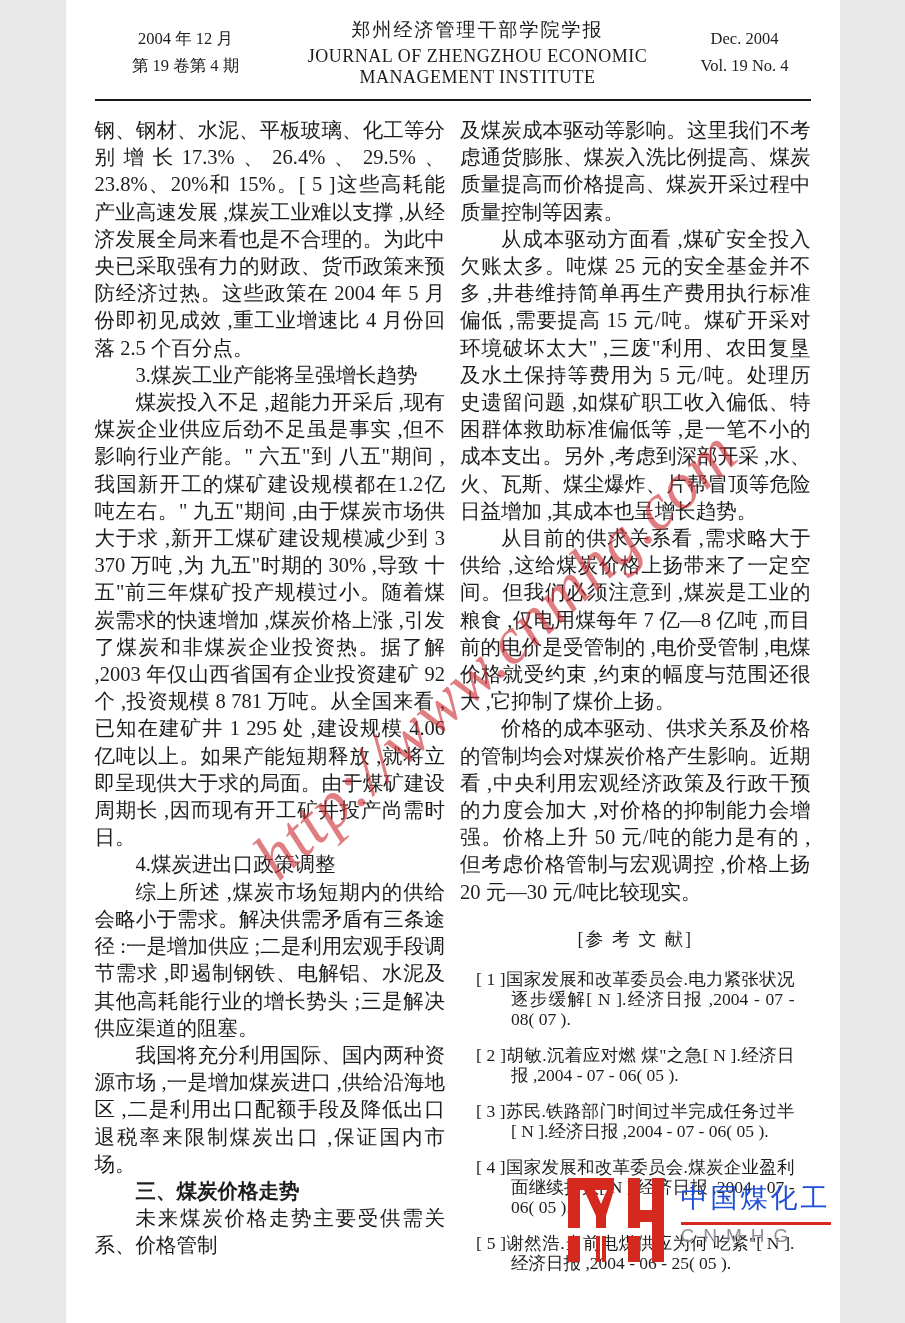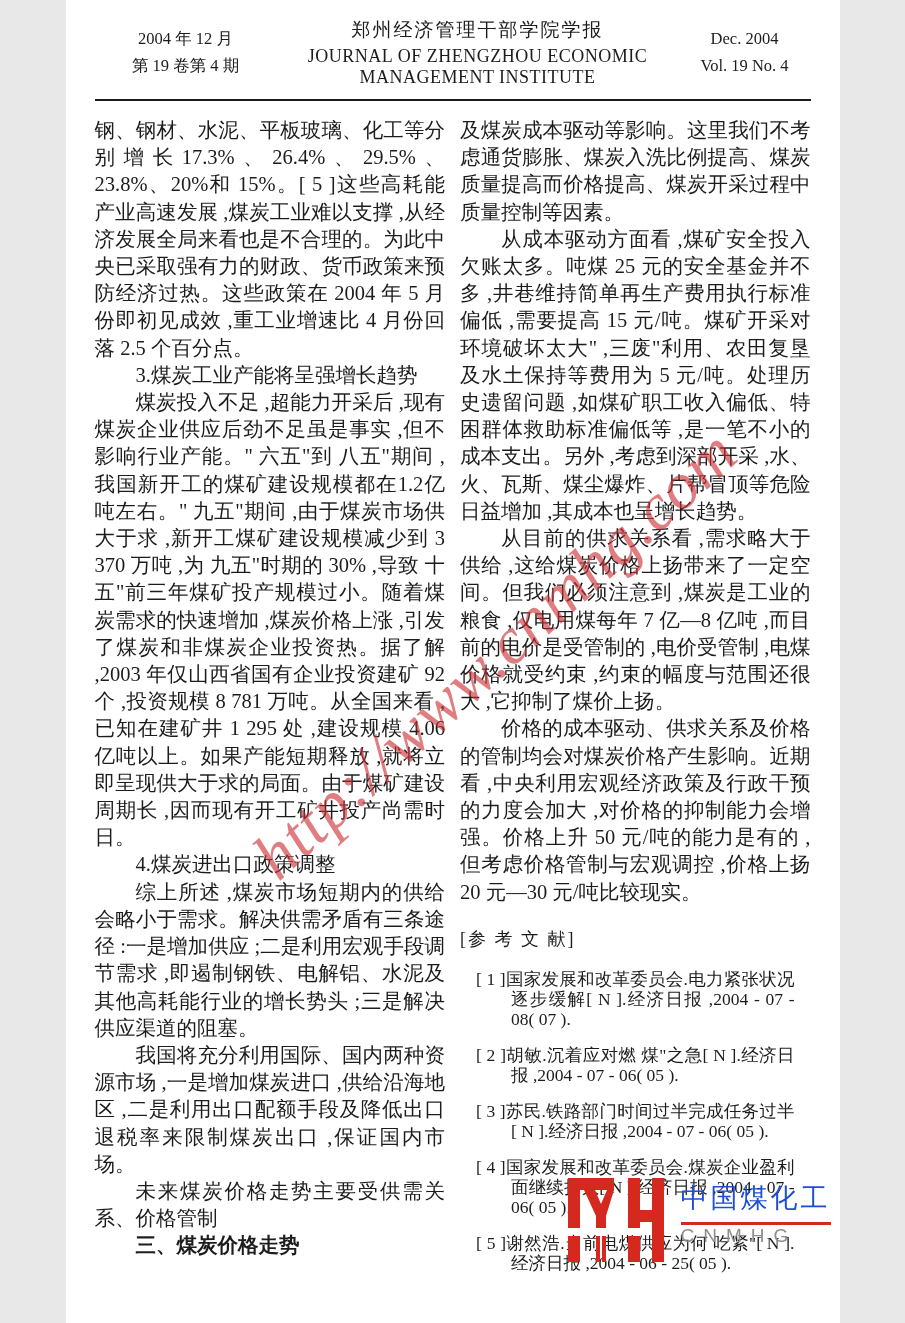--- a/index.html
+++ b/index.html
@@ -37,21 +37,21 @@
     line-height:27.2px;
     text-align:justify;
     text-justify:inter-ideograph;
   }
   .para{margin:0;text-indent:2em;}
   .para.noind{text-indent:0;}
   .para.bold{font-weight:bold;}
   
   .ref-head{
     margin:20px 0 14px 0;
-    text-align:left;text-indent:0;
+    text-align:center;text-indent:0;
     font-size:18px;letter-spacing:2px;
   }
   .ref{
     margin:16px;
     font-size:17.5px;line-height:20px;
     padding-left:2em;text-indent:-2em;
     text-align:justify;
   }
   
   .watermark{
@@ -106,22 +106,22 @@
   <div class="rule"></div>
 
   <div class="columns">
     <div class="col" id="left-col">
         <p class="para noind">钢、钢材、水泥、平板玻璃、化工等分别增长17.3%、26.4%、29.5%、23.8%、20%和 15%。[ 5 ]这些高耗能产业高速发展 ,煤炭工业难以支撑 ,从经济发展全局来看也是不合理的。为此中央已采取强有力的财政、货币政策来预防经济过热。这些政策在 2004 年 5 月份即初见成效 ,重工业增速比 4 月份回落 2.5 个百分点。</p>
         <p class="para">3.煤炭工业产能将呈强增长趋势</p>
         <p class="para">煤炭投入不足 ,超能力开采后 ,现有煤炭企业供应后劲不足虽是事实 ,但不影响行业产能。" 六五"到 八五"期间 ,我国新开工的煤矿建设规模都在1.2亿吨左右。" 九五"期间 ,由于煤炭市场供大于求 ,新开工煤矿建设规模减少到 3 370 万吨 ,为 九五"时期的 30% ,导致 十五"前三年煤矿投产规模过小。随着煤炭需求的快速增加 ,煤炭价格上涨 ,引发了煤炭和非煤炭企业投资热。据了解 ,2003 年仅山西省国有企业投资建矿 92 个 ,投资规模 8 781 万吨。从全国来看 ,已知在建矿井 1 295 处 ,建设规模 4.06 亿吨以上。如果产能短期释放 ,就将立即呈现供大于求的局面。由于煤矿建设周期长 ,因而现有开工矿井投产尚需时日。</p>
         <p class="para">4.煤炭进出口政策调整</p>
         <p class="para">综上所述 ,煤炭市场短期内的供给会略小于需求。解决供需矛盾有三条途径 :一是增加供应 ;二是利用宏观手段调节需求 ,即遏制钢铁、电解铝、水泥及其他高耗能行业的增长势头 ;三是解决供应渠道的阻塞。</p>
         <p class="para">我国将充分利用国际、国内两种资源市场 ,一是增加煤炭进口 ,供给沿海地区 ,二是利用出口配额手段及降低出口退税率来限制煤炭出口 ,保证国内市场。</p>
+        <p class="para bold">三、煤炭价格走势</p>
         <p class="para">未来煤炭价格走势主要受供需关系、价格管制</p>
-        <p class="para bold">三、煤炭价格走势</p>
       </div>
     <div class="col" id="right-col">
         <p class="para noind">及煤炭成本驱动等影响。这里我们不考虑通货膨胀、煤炭入洗比例提高、煤炭质量提高而价格提高、煤炭开采过程中质量控制等因素。</p>
         <p class="para">从成本驱动方面看 ,煤矿安全投入欠账太多。吨煤 25 元的安全基金并不多 ,井巷维持简单再生产费用执行标准偏低 ,需要提高 15 元/吨。煤矿开采对环境破坏太大" ,三废"利用、农田复垦及水土保持等费用为 5 元/吨。处理历史遗留问题 ,如煤矿职工收入偏低、特困群体救助标准偏低等 ,是一笔不小的成本支出。另外 ,考虑到深部开采 ,水、火、瓦斯、煤尘爆炸、片帮冒顶等危险日益增加 ,其成本也呈增长趋势。</p>
         <p class="para">从目前的供求关系看 ,需求略大于供给 ,这给煤炭价格上扬带来了一定空间。但我们必须注意到 ,煤炭是工业的粮食 ,仅电用煤每年 7 亿—8 亿吨 ,而目前的电价是受管制的 ,电价受管制 ,电煤价格就受约束 ,约束的幅度与范围还很大 ,它抑制了煤价上扬。</p>
         <p class="para">价格的成本驱动、供求关系及价格的管制均会对煤炭价格产生影响。近期看 ,中央利用宏观经济政策及行政干预的力度会加大 ,对价格的抑制能力会增强。价格上升 50 元/吨的能力是有的 ,但考虑价格管制与宏观调控 ,价格上扬 20 元—30 元/吨比较现实。</p>
         <p class="para ref-head">[参 考 文 献]</p>
         <p class="ref">[ 1 ]国家发展和改革委员会.电力紧张状况逐步缓解[ N ].经济日报 ,2004 - 07 - 08( 07 ).</p>
         <p class="ref">[ 2 ]胡敏.沉着应对燃 煤"之急[ N ].经济日报 ,2004 - 07 - 06( 05 ).</p>
         <p class="ref">[ 3 ]苏民.铁路部门时间过半完成任务过半[ N ].经济日报 ,2004 - 07 - 06( 05 ).</p>

